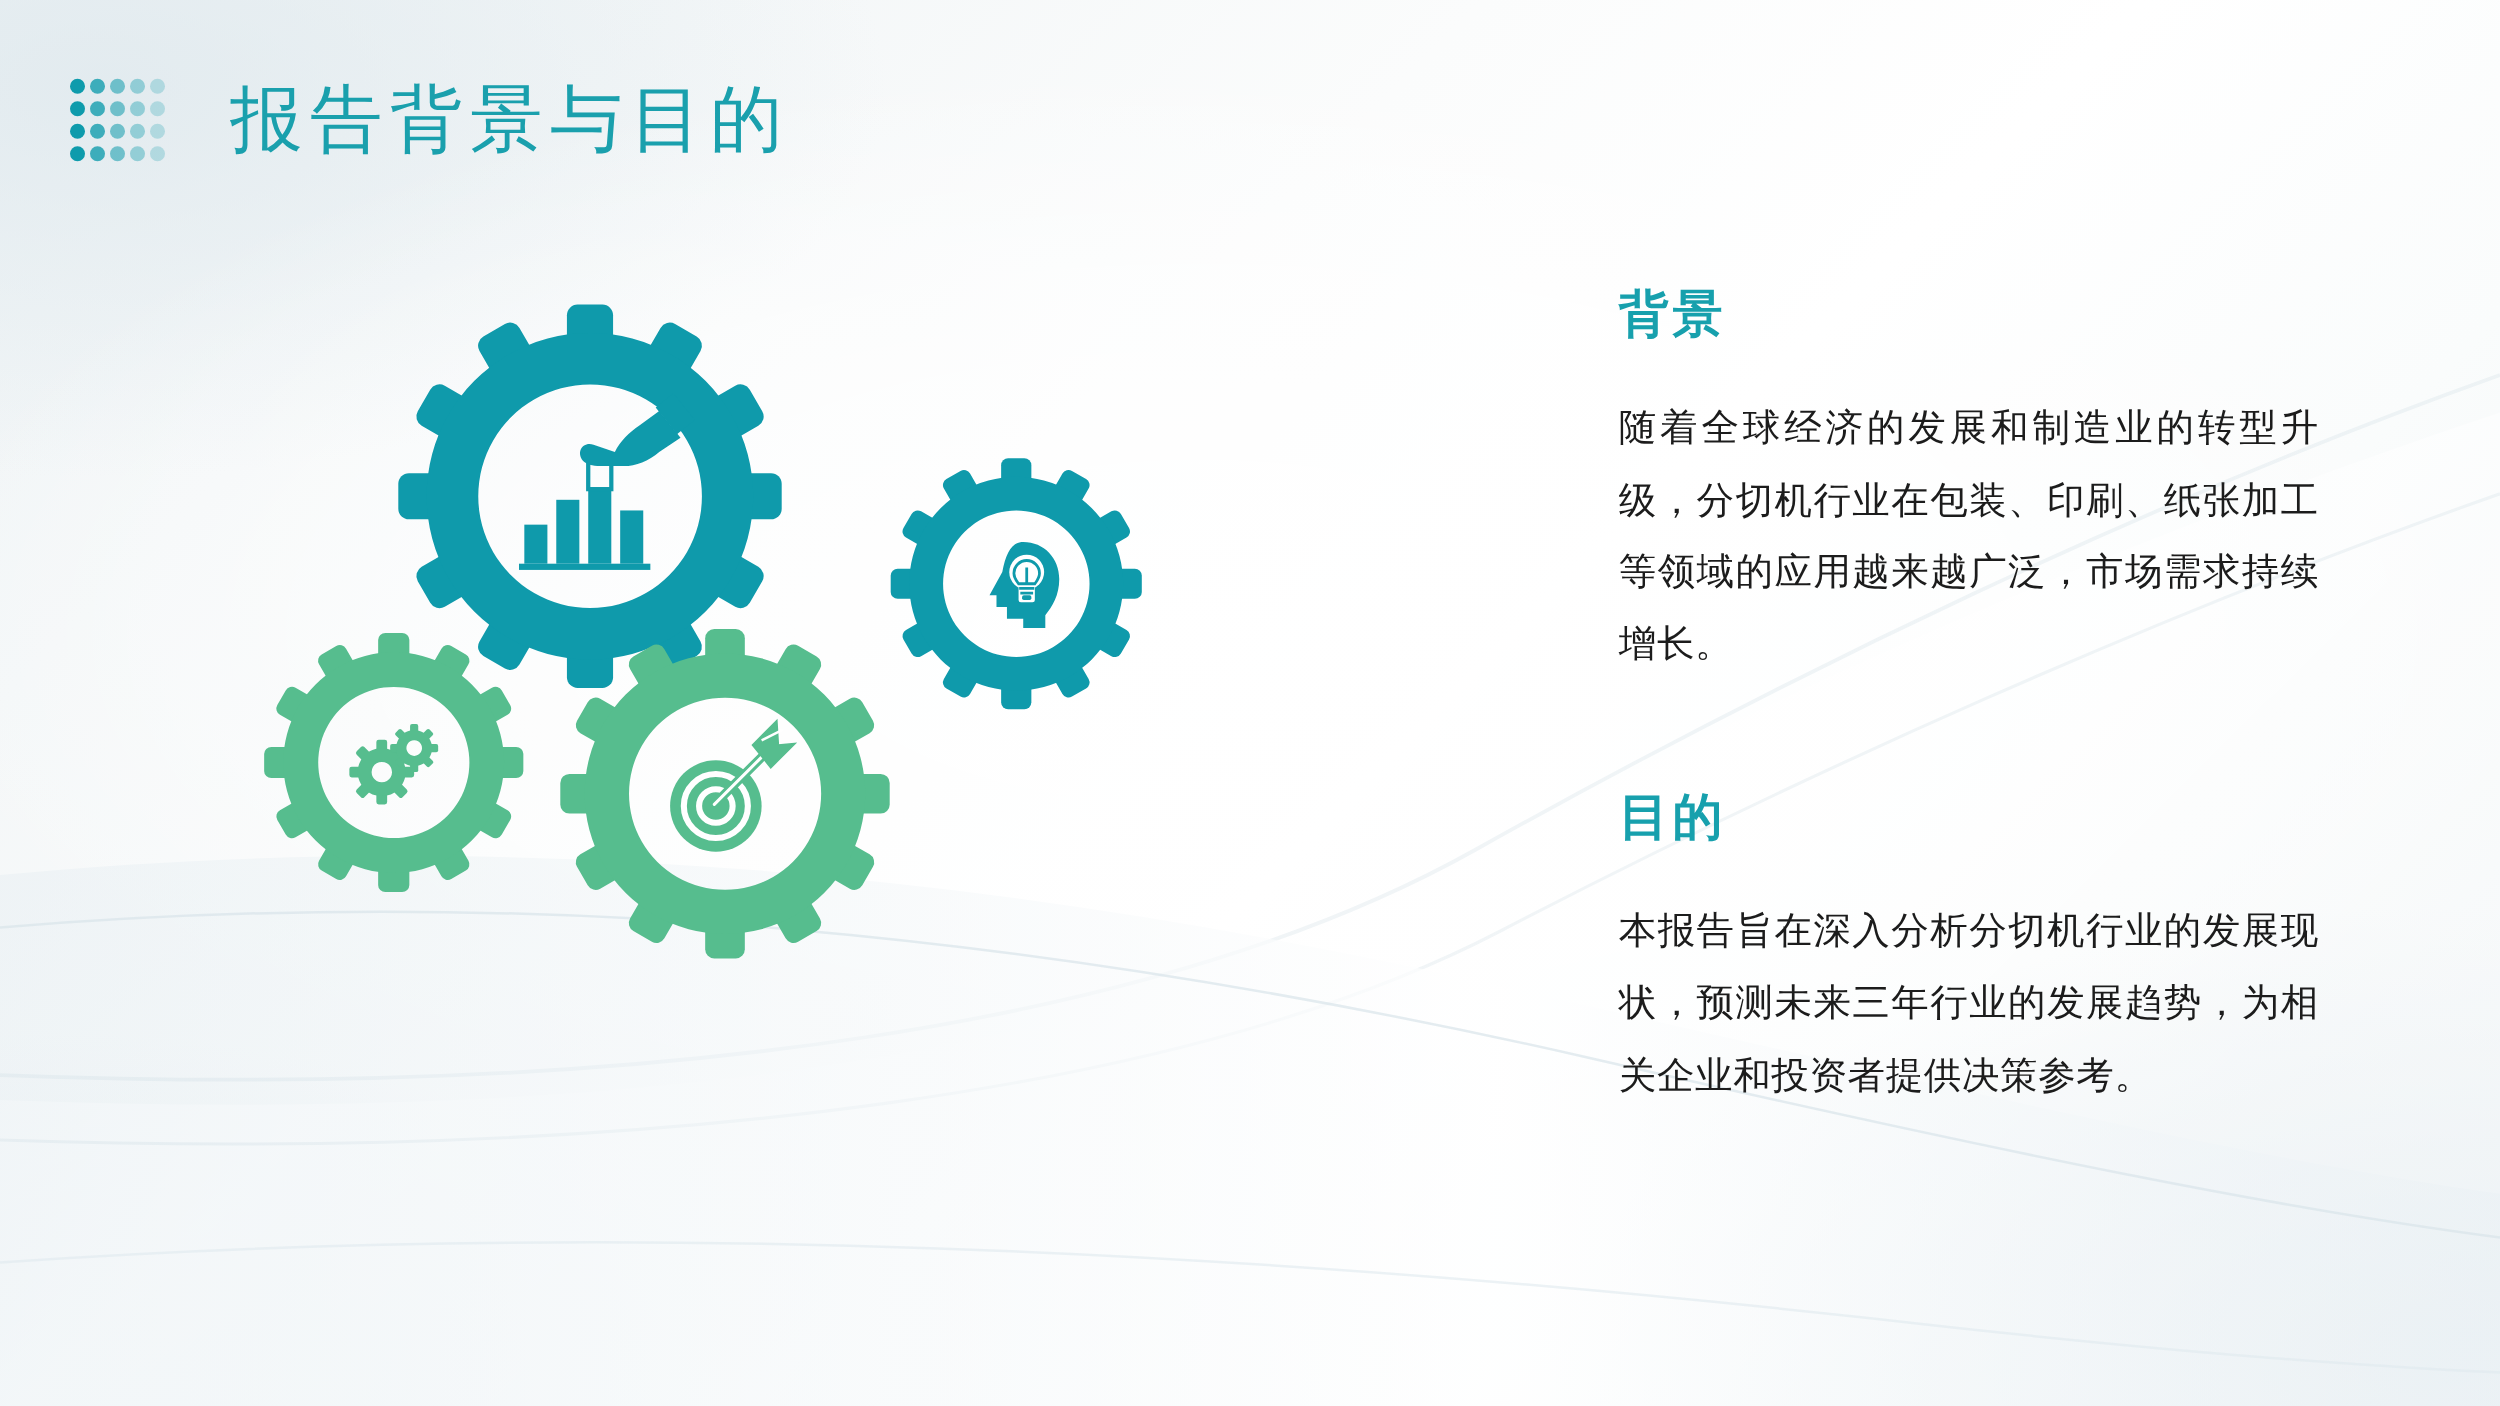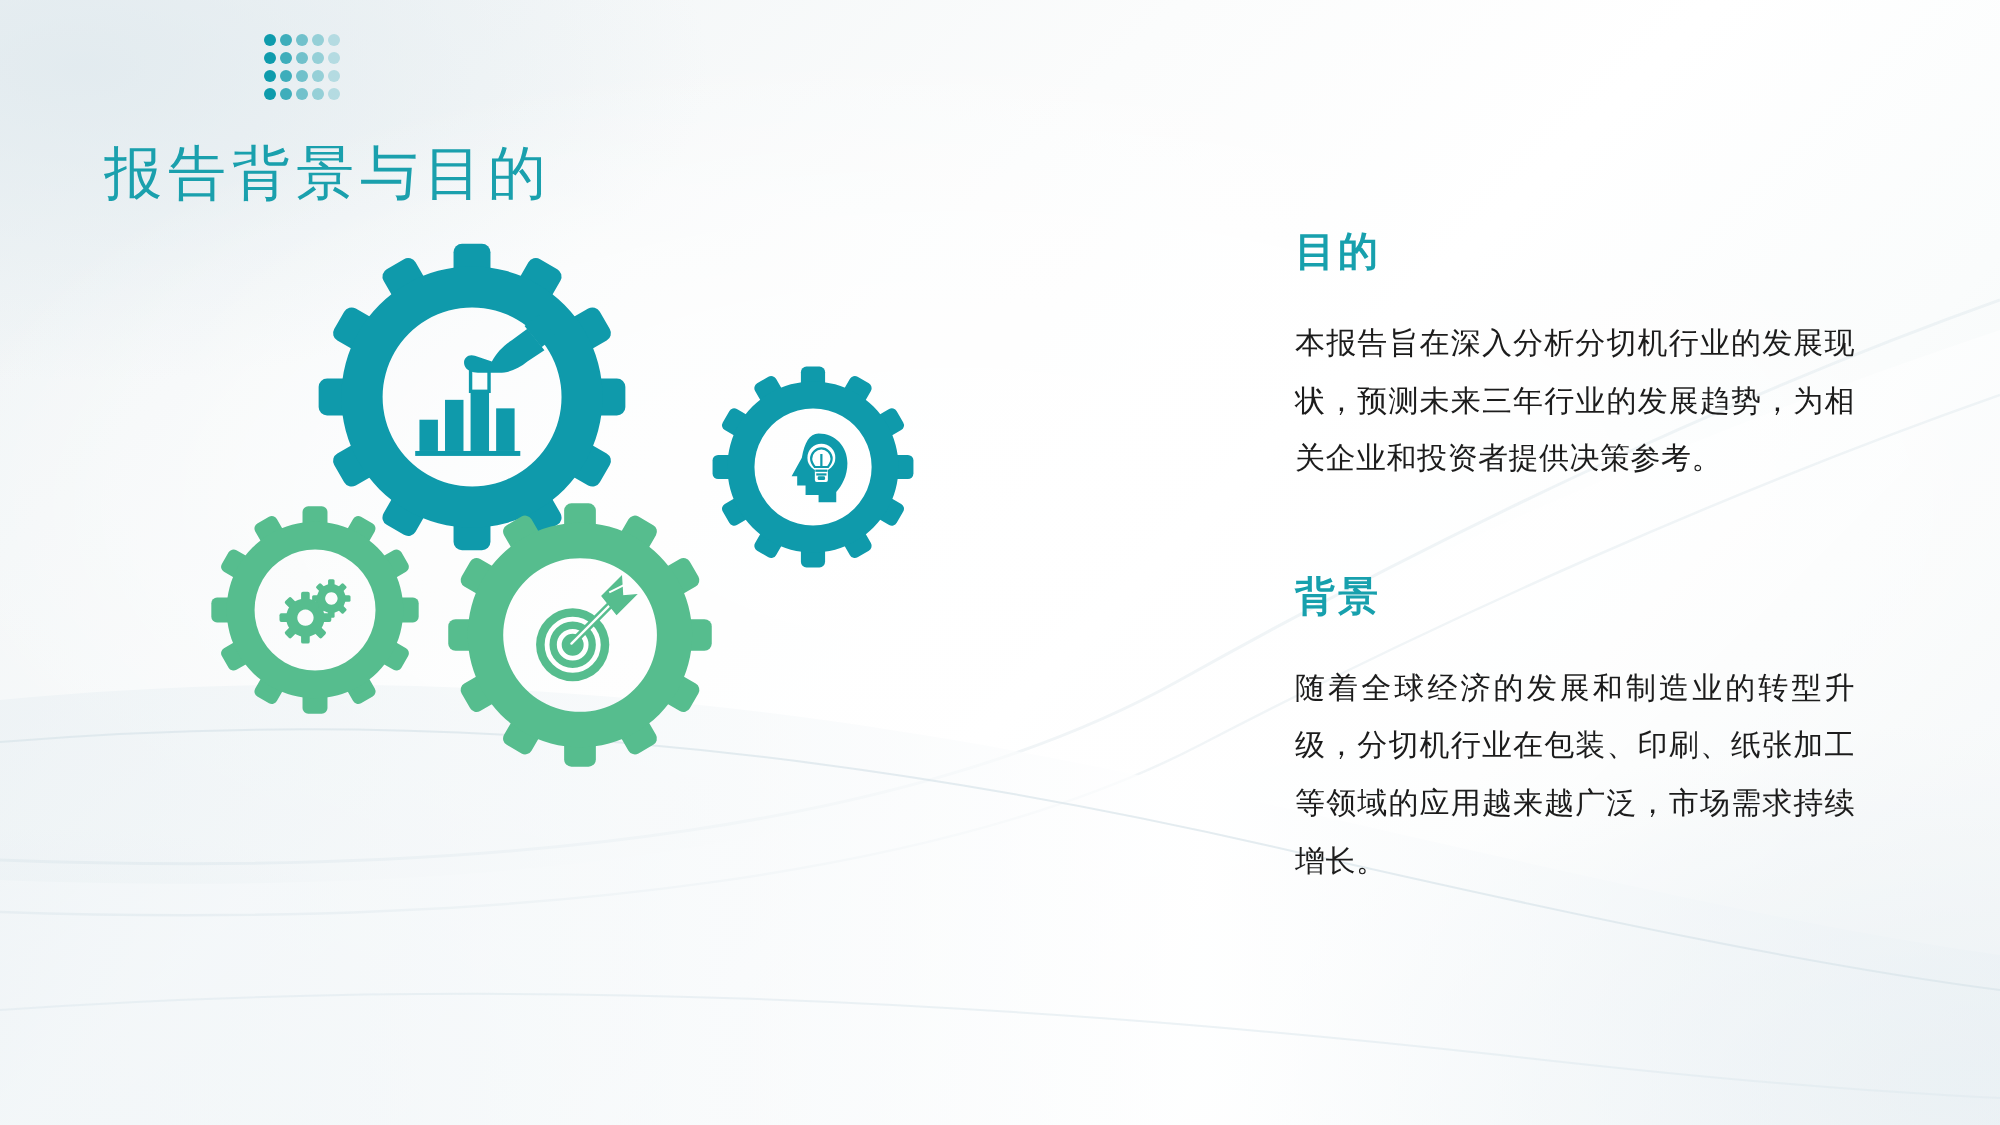--- a/index.html
+++ b/index.html
@@ -36,21 +36,20 @@
     height: 100%;
   }
 
   
   .header {
     position: absolute;
     left: 56px;
     top: 28px;
     display: flex;
     align-items: center;
-    flex-direction: column;
   }
   .dot-grid {
     display: grid;
     grid-template-columns: repeat(5, 16px);
     grid-template-rows: repeat(4, 18px);
     column-gap: 0px;
     row-gap: 0px;
     margin-top: 6px;
   }
   .dot {
@@ -320,23 +319,23 @@
             <path d="M0,-15 A15,15 0 1,1 -0.1,-15 Z M0,-6.5 A6.5,6.5 0 1,0 0.1,-6.5 Z" fill-rule="evenodd"></path>
           </g>
         </g>
       </g>
     </svg>
   </div>
 
   <div class="content">
 
     <div class="section">
+      <h2 class="section-heading">背景</h2>
+      <p class="section-body">随着全球经济的发展和制造业的转型升级，分切机行业在包装、印刷、纸张加工等领域的应用越来越广泛，市场需求持续增长。</p>
+    </div>
+
+    <div class="section">
       <h2 class="section-heading">目的</h2>
       <p class="section-body">本报告旨在深入分析分切机行业的发展现状，预测未来三年行业的发展趋势，为相关企业和投资者提供决策参考。</p>
     </div>
 
-    <div class="section">
-      <h2 class="section-heading">背景</h2>
-      <p class="section-body">随着全球经济的发展和制造业的转型升级，分切机行业在包装、印刷、纸张加工等领域的应用越来越广泛，市场需求持续增长。</p>
-    </div>
-
   </div>
 </div>
 
 </body></html>

